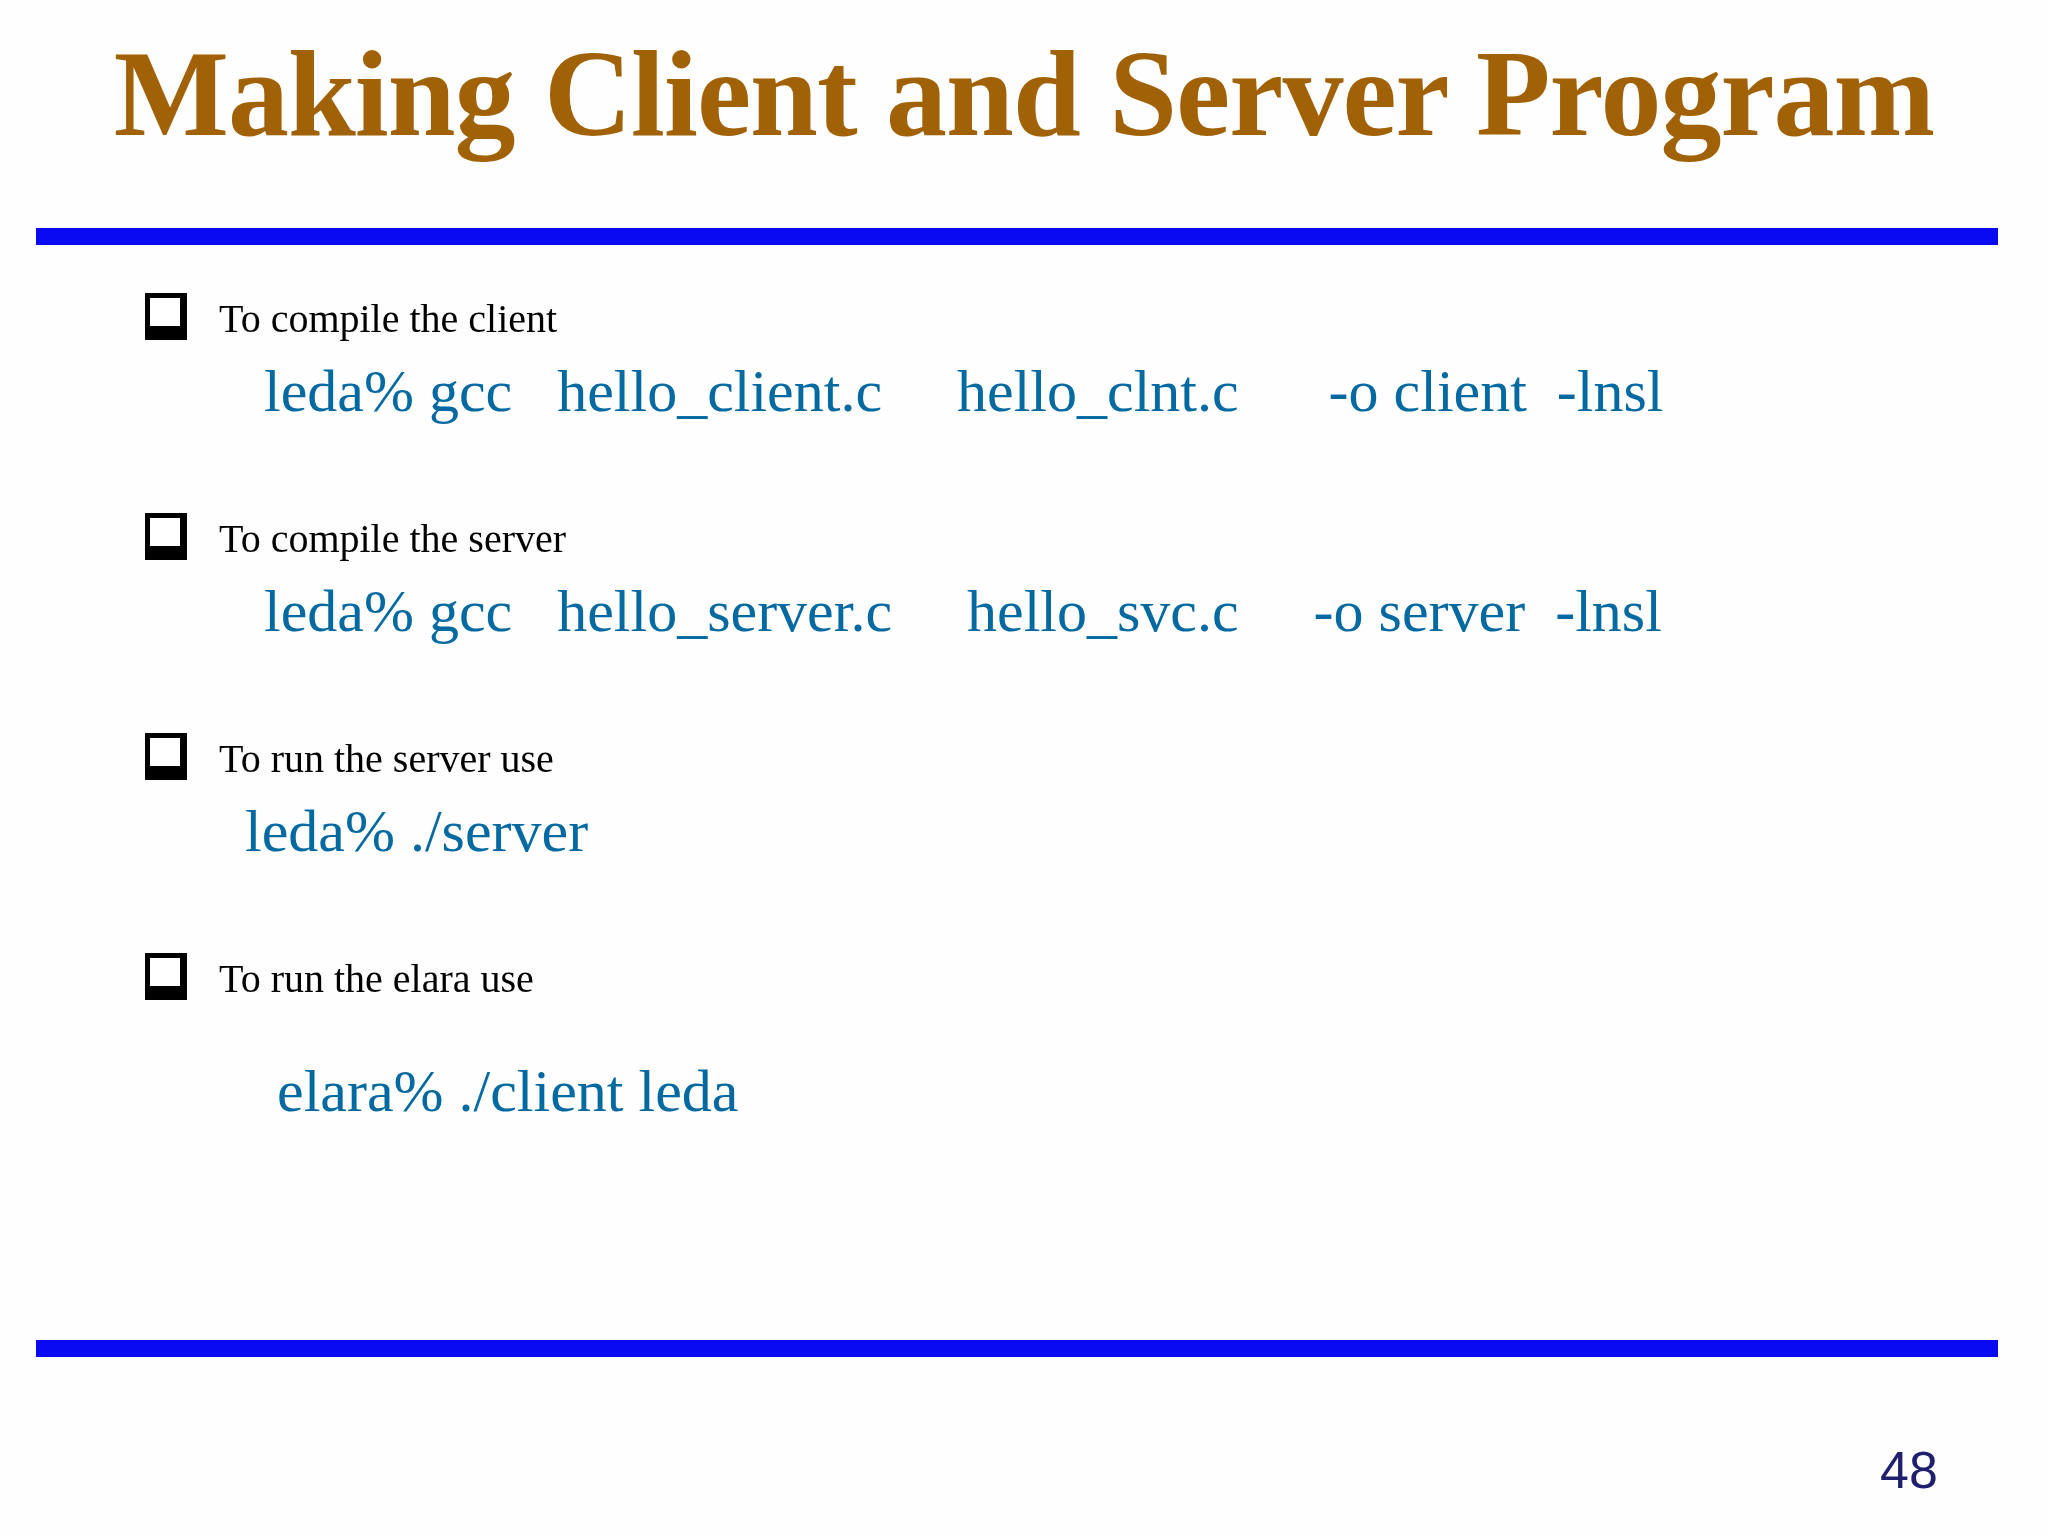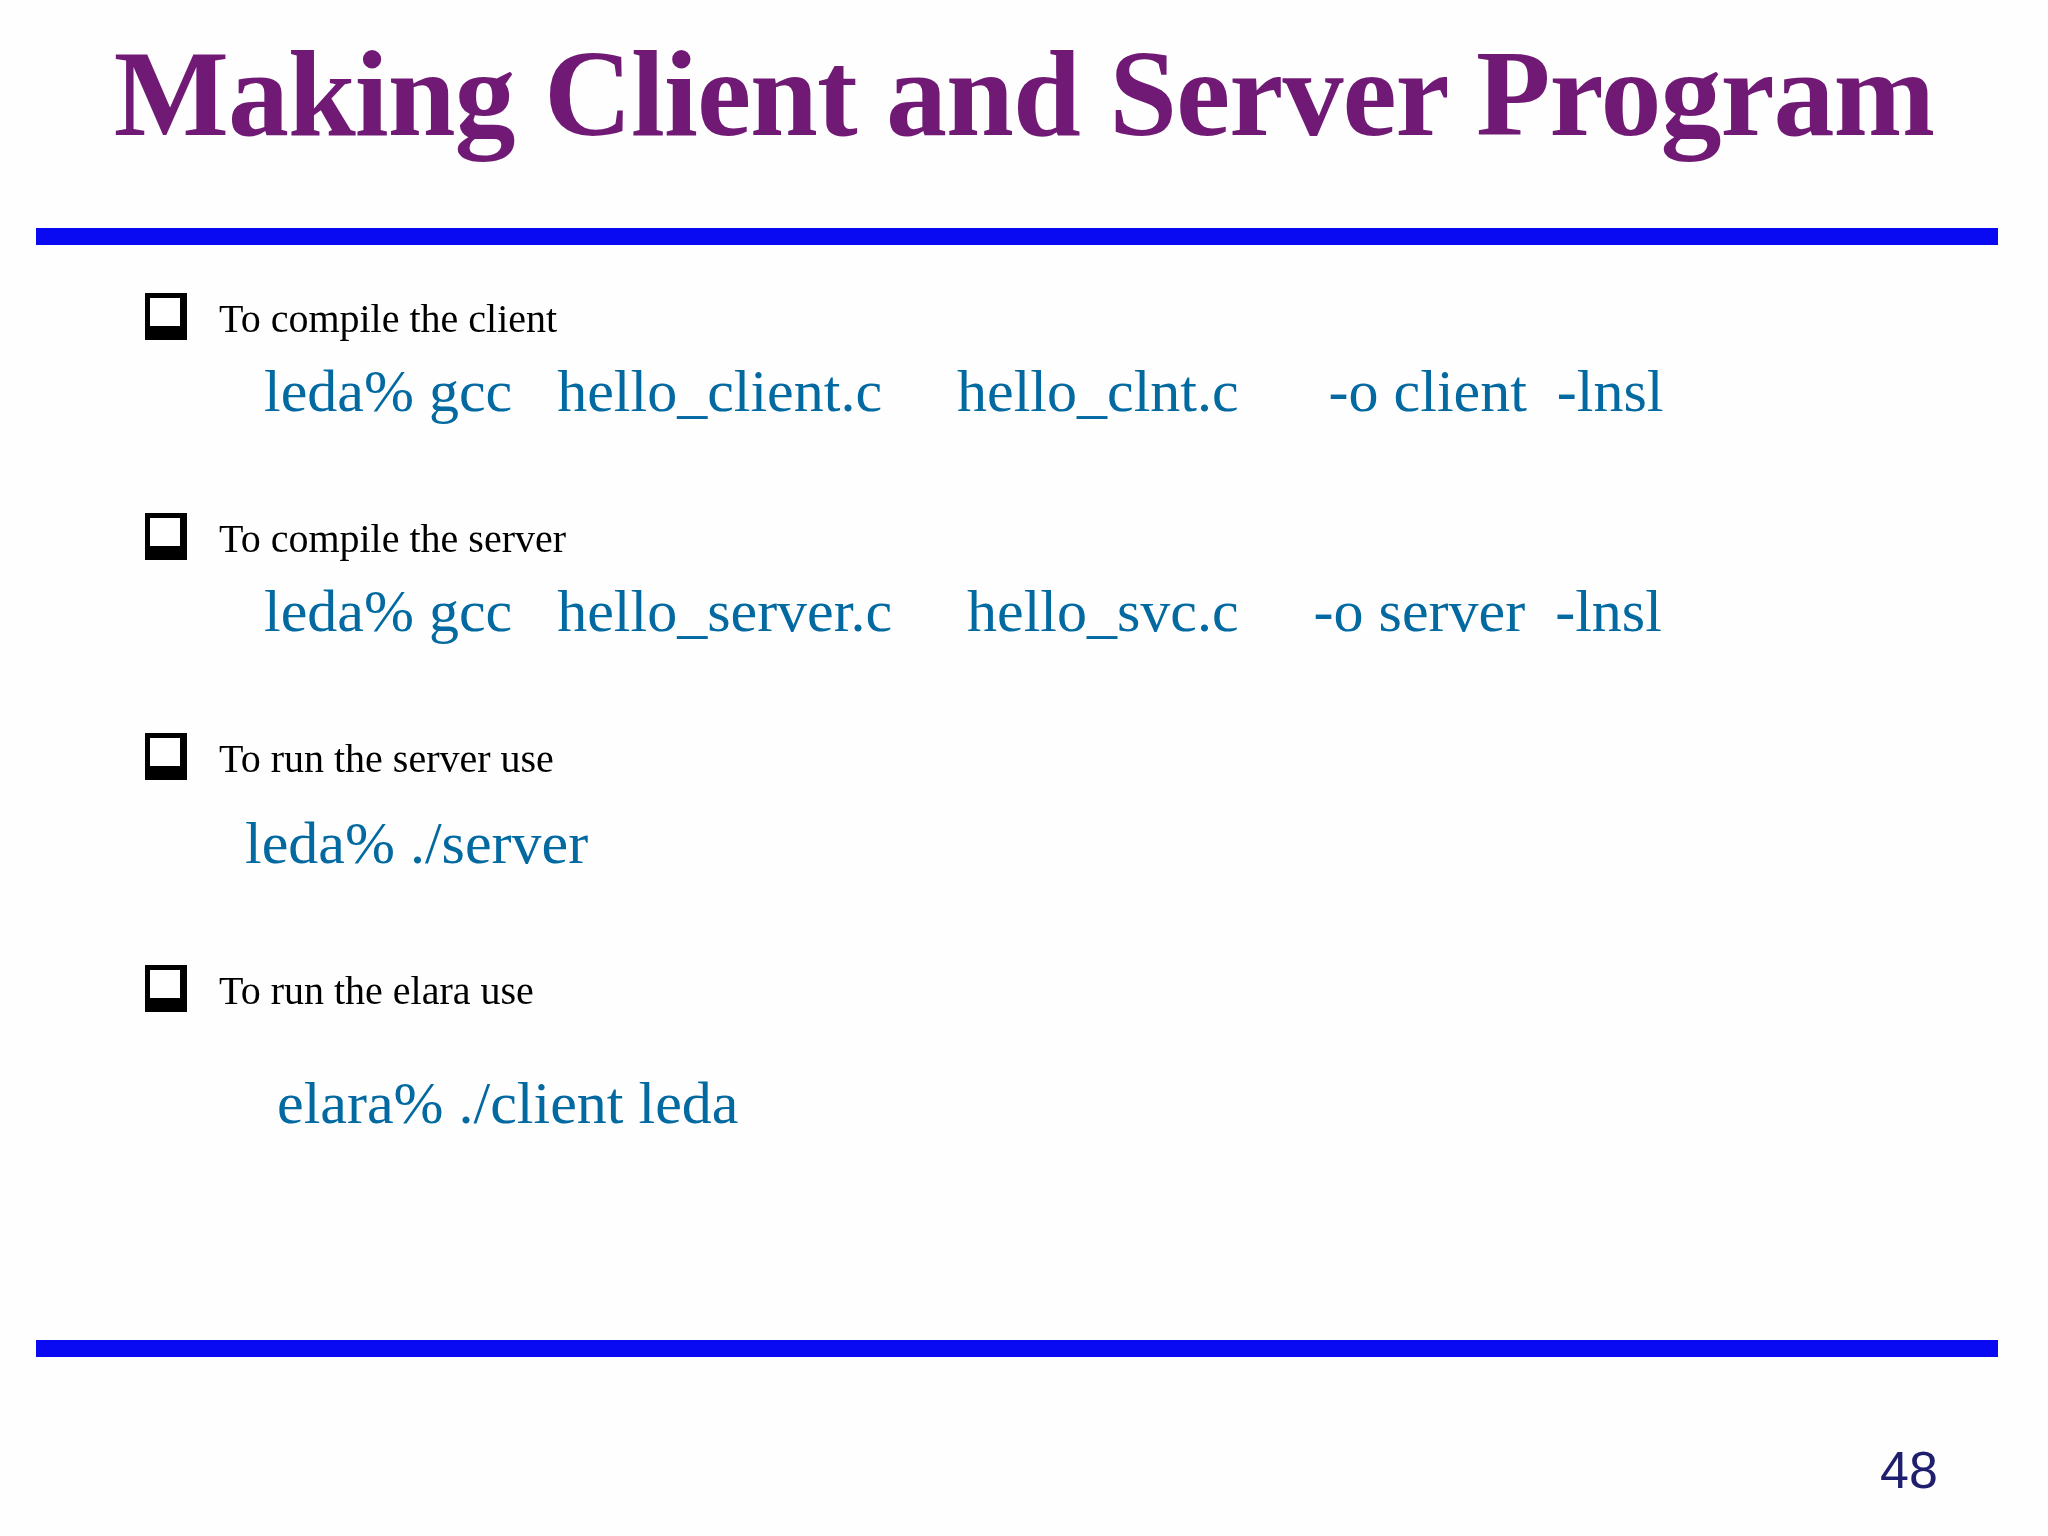--- a/index.html
+++ b/index.html
@@ -18,21 +18,21 @@
   .slide-title {
     position: absolute;
     top: 18px;
     left: 0;
     width: 100%;
     text-align: center;
     font-family: "Liberation Serif", serif;
     font-weight: bold;
     font-size: 122px;
     line-height: 1.25;
-    color: #701a75;
+    color: #a16207;
     letter-spacing: -1px;
     white-space: nowrap;
   }
   .rule {
     position: absolute;
     left: 36px;
     width: 1962px;
     height: 17px;
     background: #0a0af2;
   }
@@ -69,21 +69,21 @@
   .heading-text {
     white-space: pre;
   }
   .cmd-line {
     color: #0369a1;
     font-size: 60px;
     line-height: 72px;
     white-space: pre;
   }
   .indent-a { padding-left: 119px; }
-  .indent-b { padding-left: 100px; margin-top: 12px; }
+  .indent-b { padding-left: 100px; }
   .indent-c { padding-left: 132px; margin-top: 40px; }
 
   .page-number {
     position: absolute;
     top: 1440px;
     left: 1880px;
     font-family: "Liberation Sans", sans-serif;
     font-size: 52px;
     color: #1f1f6e;
   }

